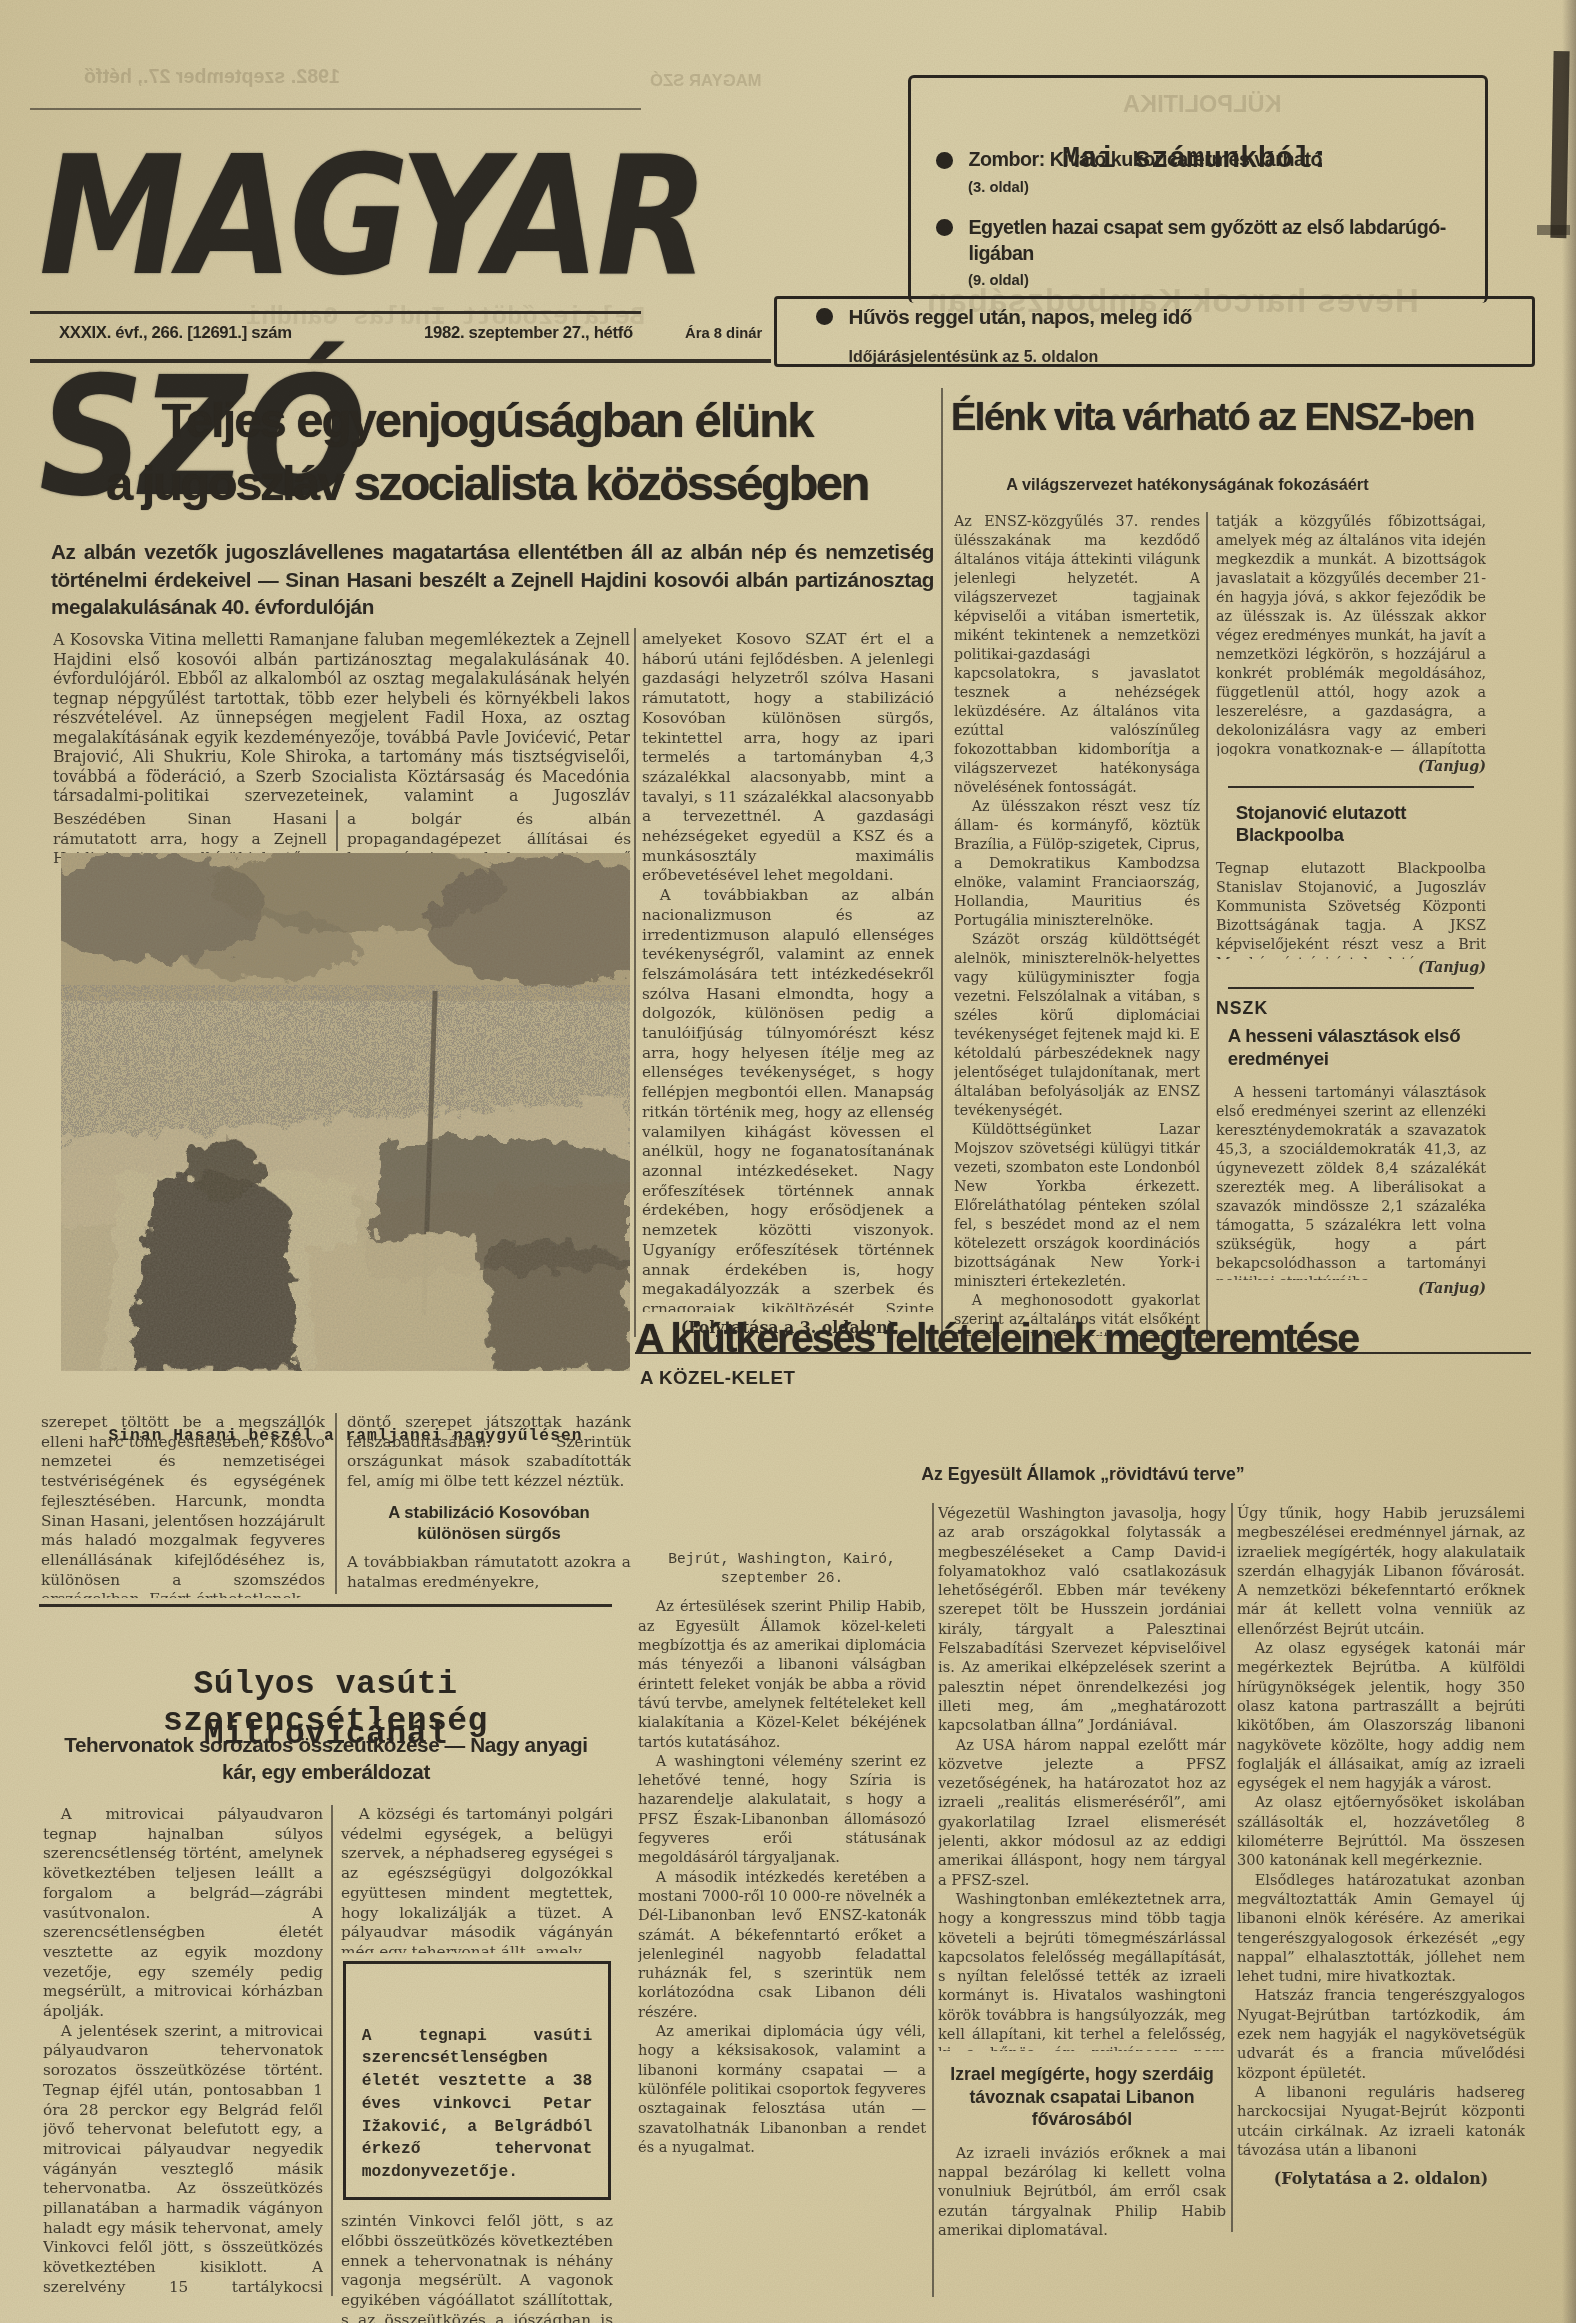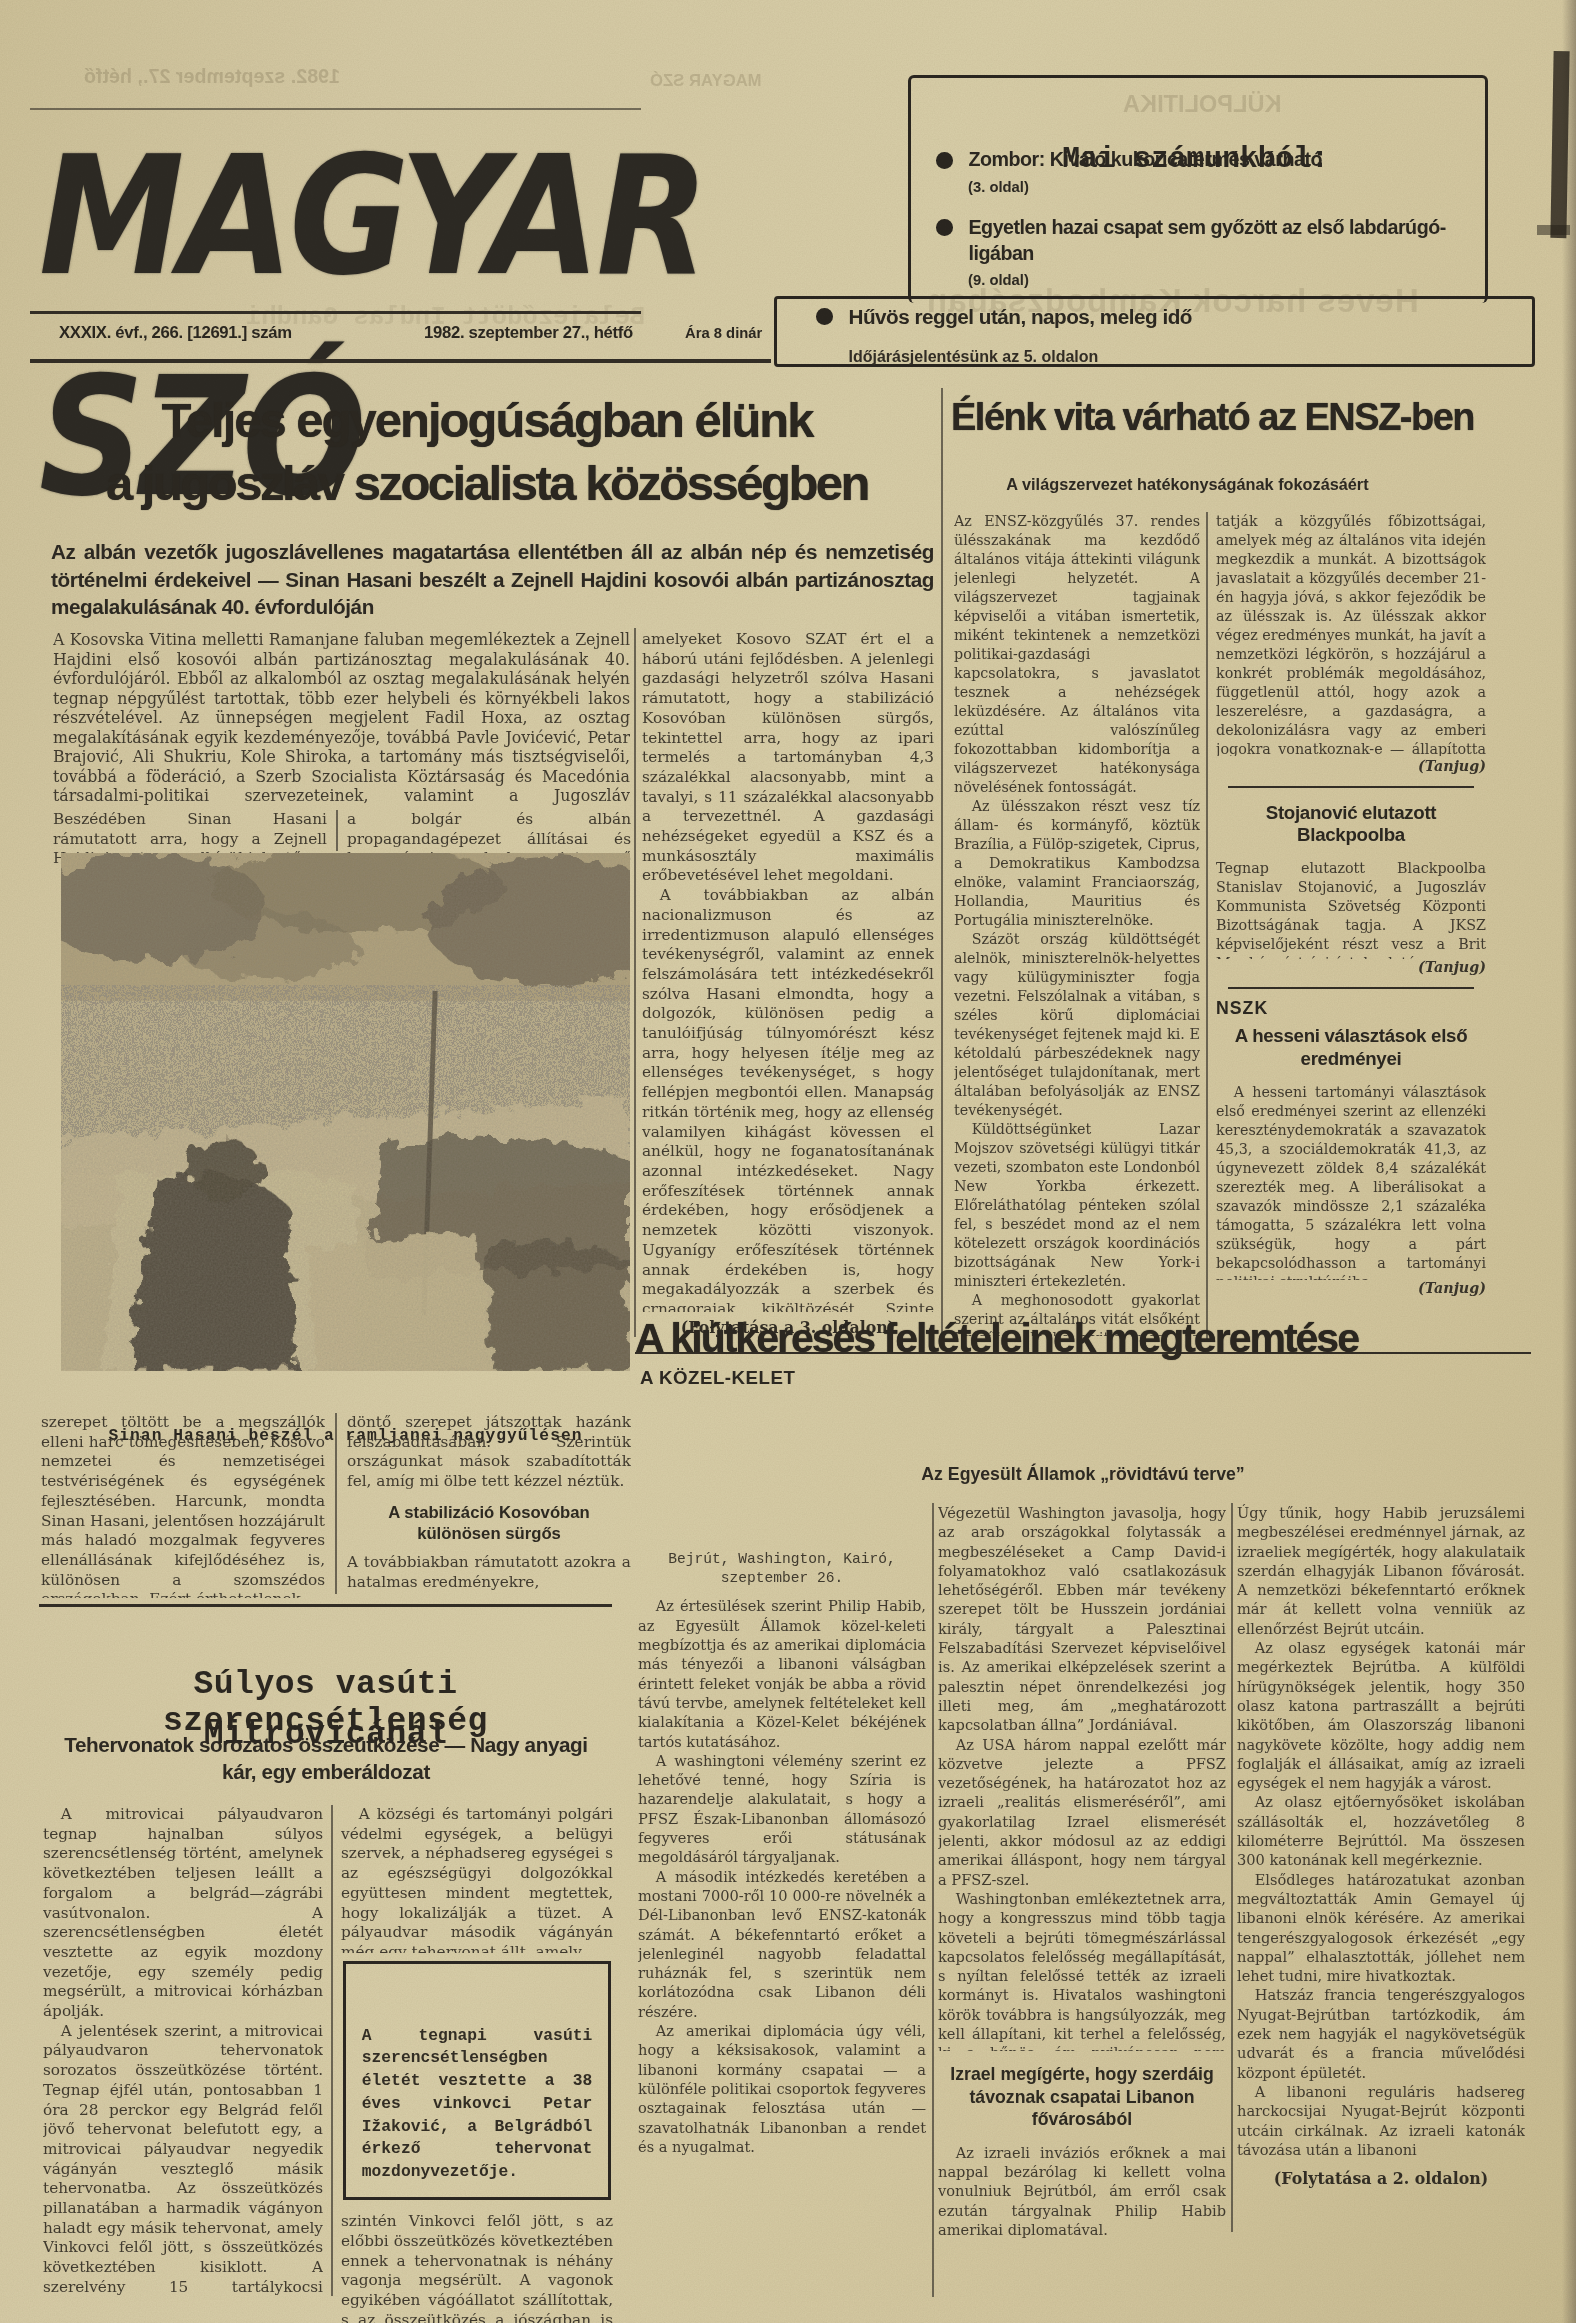--- a/index.html
+++ b/index.html
@@ -18,21 +18,21 @@
   .body-text{font-size:15.3px;line-height:19.7px;color:#423c30;text-align:justify;overflow:hidden;}
   .body-text p{margin:0;text-indent:17.7px;}
   .body-text p.noind{text-indent:0;}
   .rule-h{background:#332e26;}
   .rule-v{background:#4a443a;opacity:.75;}
   .ghost{transform:scaleX(-1);color:#9a8e6d;white-space:nowrap;font-weight:bold;filter:blur(0.6px);}
   .sig{display:block;text-align:right;font-style:italic;font-weight:bold;font-size:14.3px;color:#3a352b;}
   .cont{font-weight:bold;font-size:15.8px;text-align:center;color:#332e25;}
   .crosshead{font-family:"Liberation Sans",sans-serif;font-weight:bold;text-align:center;color:#2e2a22;}
   .dot{display:inline-block;width:16.7px;height:16.7px;border-radius:50%;background:#2a2620;flex:none;}
-  .mini-h{font-family:"Liberation Sans",sans-serif;font-weight:bold;font-size:18.7px;line-height:22.7px;text-align:center;color:#2c2821;letter-spacing:-0.3px;}
+  .mini-h{font-family:"Liberation Sans",sans-serif;font-weight:bold;font-size:18.7px;line-height:22.7px;color:#2c2821;letter-spacing:-0.3px;}
   .grain{position:absolute;inset:0;pointer-events:none;opacity:.5;mix-blend-mode:multiply;}
 </style>
 </head>
 <body>
 
 <div id="page">
 
   <div class="abs ghost sans" style="left:84px;top:65px;font-size:19.7px;opacity:.45;">1982. szeptember 27., hétfő</div>
   <div class="abs ghost sans" style="left:650px;top:71px;font-size:16.7px;opacity:.4;">MAGYAR SZÓ</div>
   <div class="abs ghost sans" style="left:1123px;top:91px;font-size:23.6px;opacity:.38;">KÜLPOLITIKA</div>

